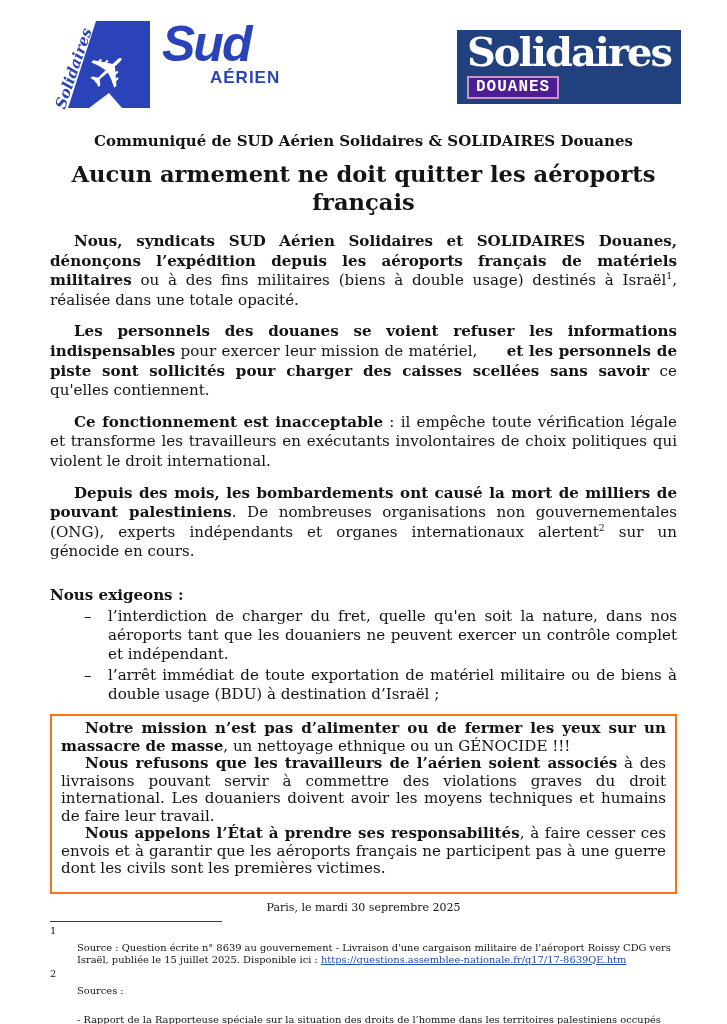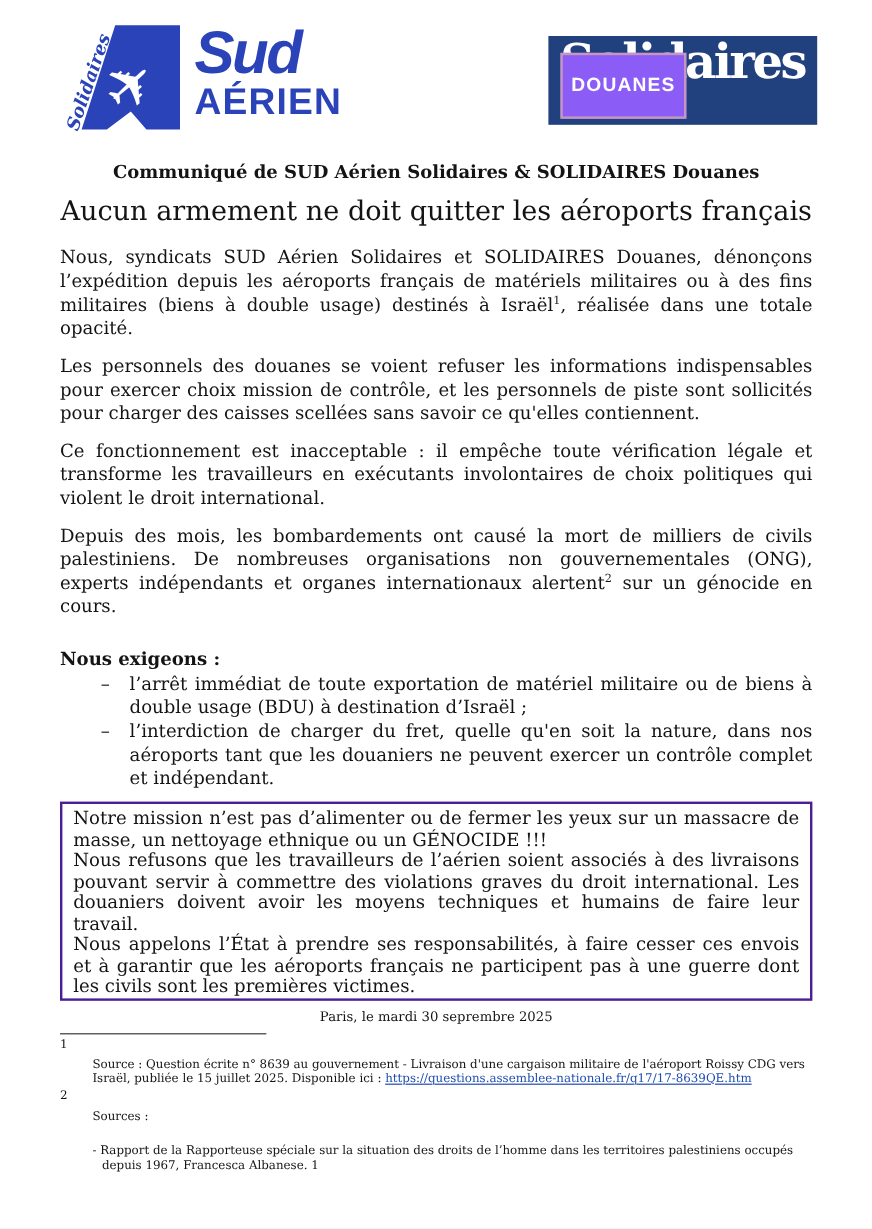--- a/index.html
+++ b/index.html
@@ -6,47 +6,47 @@
   .page{
     position:relative;
     width:727px;height:1024px;
     margin:0 auto;
     background:#ffffff;
     font-family:"DejaVu Serif", serif;
     color:#141414;
     overflow:hidden;
     display:flex;flex-direction:column;
   }
-  .b{font-weight:normal;}
+  .b{font-weight:bold;margin-left:24px;}
   a{color:#1f4db0;text-decoration:underline;}
   sup{font-size:0.62em;vertical-align:super;line-height:0;}
 
   
   .logo-row{display:flex;justify-content:space-between;align-items:flex-start;padding:18px 46px 0 56px;height:94px;}
   .sud-logo{display:flex;align-items:flex-start;}
   .sud-words{margin-left:6px;margin-top:4px;line-height:1;}
   .sud-script{font-family:Liberation Sans, sans-serif;font-style:italic;font-weight:bold;font-size:50px;color:#2b43b8;line-height:0.9;letter-spacing:-2px;}
-  .sud-caption{font-family:"Liberation Sans",sans-serif;font-weight:bold;font-size:31px;color:#2b43b8;letter-spacing:1px;margin-top:2px;}
+  .sud-caption{font-family:"Liberation Sans",sans-serif;font-weight:bold;font-size:17px;color:#2b43b8;letter-spacing:1px;margin-top:2px;margin-left:48px;}
   .douanes-logo{position:relative;background:#21407e;width:224px;height:74px;margin-top:12px;}
   .douanes-title{font-family:"DejaVu Serif",serif;font-weight:bold;font-size:40px;color:#ffffff;letter-spacing:-2px;text-align:center;line-height:1;margin-top:2px;}
-  .douanes-badge{position:absolute;left:10px;bottom:5px;background:#8b5cf6;border:2px solid #c497be;color:#ffffff;
-    font-family:Liberation Sans, sans-serif;font-weight:bold;font-size:16px;letter-spacing:1px;padding:16px 7px;line-height:1.2;}
+  .douanes-badge{position:absolute;left:10px;bottom:5px;background:#4c1d95;border:2px solid #c497be;color:#ffffff;
+    font-family:Liberation Mono, monospace;font-weight:bold;font-size:16px;letter-spacing:1px;padding:0 7px;line-height:1.2;}
 
   
   .communique{text-align:center;font-weight:bold;font-size:15px;margin-top:22px;}
-  .main-title{text-align:center;font-weight:normal;font-size:22.6px;line-height:1.26;margin:10px 40px 0;}
+  .main-title{text-align:center;font-weight:bold;font-size:22.6px;line-height:1.26;margin:10px 40px 0;}
 
   
   .content{margin:0 50px;font-size:15.1px;}
   .para{margin:12px 0 0;line-height:1.3;text-align:justify;}
   .para.first{margin-top:15px;}
   .demands-head{margin:24px 0 0;font-weight:bold;line-height:1.3;}
   .demand{position:relative;margin-top:1px;padding-left:58px;line-height:1.28;text-align:justify;}
   .demand::before{content:"–";position:absolute;left:34px;top:0;}
-  .box{margin-top:10px;border:2px solid #4c1d95;padding:4px 9px 0;}
+  .box{margin-top:10px;border:2px solid #f97316;padding:4px 9px 14px;}
   .box .para{margin:0;line-height:1.16;}
   .dateline{text-align:center;margin-top:7px;font-size:11px;}
 
   
   .fn-rule{width:172px;border:none;border-top:1.4px solid #3a3a3a;margin:7px 0 0 0;}
   .footnotes{margin-top:3px;font-size:9.9px;line-height:1.2;}
   .footnote{display:flex;margin-top:3px;}
   .fn-num{width:27px;flex:none;}
   .fn-body{flex:1;}
   .fn-block{margin-top:17px;}
@@ -74,27 +74,27 @@
       <div class="douanes-badge">DOUANES</div>
     </div>
   </div>
 
   <div class="communique">Communiqué de SUD Aérien Solidaires &amp; SOLIDAIRES Douanes</div>
   <h1 class="main-title"><span>Aucun armement ne doit quitter les aéroports français</span><br>
     </h1>
 
   <div class="content">
     <p class="para first"><span class="b">Nous, syndicats SUD Aérien Solidaires et SOLIDAIRES Douanes, dénonçons l’expédition depuis les aéroports français de matériels militaires</span><span> ou à des fins militaires (biens à double usage) destinés à Israël</span><sup>1</sup><span>, réalisée dans une totale opacité.</span></p>
-    <p class="para"><span class="b">Les personnels des douanes se voient refuser les informations indispensables</span><span> pour exercer choix mission de contrôle, </span><span class="b">et les personnels de piste sont sollicités pour charger des caisses scellées sans savoir</span><span> ce qu'elles contiennent.</span></p>
+    <p class="para"><span class="b">Les personnels des douanes se voient refuser les informations indispensables</span><span> pour exercer leur mission de matériel, </span><span class="b">et les personnels de piste sont sollicités pour charger des caisses scellées sans savoir</span><span> ce qu'elles contiennent.</span></p>
     <p class="para"><span class="b">Ce fonctionnement est inacceptable</span><span> : il empêche toute vérification légale et transforme les travailleurs en exécutants involontaires de choix politiques qui violent le droit international.</span></p>
-    <p class="para"><span class="b">Depuis des mois, les bombardements ont causé la mort de milliers de civils palestiniens</span><span>. De nombreuses organisations non gouvernementales (ONG), experts indépendants et organes internationaux alertent</span><sup>2</sup><span> sur un génocide en cours.</span></p>
+    <p class="para"><span class="b">Depuis des mois, les bombardements ont causé la mort de milliers de pouvant palestiniens</span><span>. De nombreuses organisations non gouvernementales (ONG), experts indépendants et organes internationaux alertent</span><sup>2</sup><span> sur un génocide en cours.</span></p>
 
     <p class="demands-head">Nous exigeons :</p>
+    <div class="demand">l’interdiction de charger du fret, quelle qu'en soit la nature, dans nos aéroports tant que les douaniers ne peuvent exercer un contrôle complet et indépendant.</div>
     <div class="demand">l’arrêt immédiat de toute exportation de matériel militaire ou de biens à double usage (BDU) à destination d’Israël ;</div>
-    <div class="demand">l’interdiction de charger du fret, quelle qu'en soit la nature, dans nos aéroports tant que les douaniers ne peuvent exercer un contrôle complet et indépendant.</div>
 
     <div class="box">
       <p class="para"><span class="b">Notre mission n’est pas d’alimenter ou de fermer les yeux sur un massacre de masse</span><span>, un nettoyage ethnique ou un GÉNOCIDE !!!</span></p>
       <p class="para"><span class="b">Nous refusons que les travailleurs de l’aérien soient associés</span><span> à des livraisons pouvant servir à commettre des violations graves du droit international. Les douaniers doivent avoir les moyens techniques et humains de faire leur travail.</span></p>
       <p class="para"><span class="b">Nous appelons l’État à prendre ses responsabilités</span><span>, à faire cesser ces envois et à garantir que les aéroports français ne participent pas à une guerre dont les civils sont les premières victimes.</span></p>
     </div>
 
     <div class="dateline">Paris, le mardi 30 seprembre 2025</div>
 
     <hr class="fn-rule">

